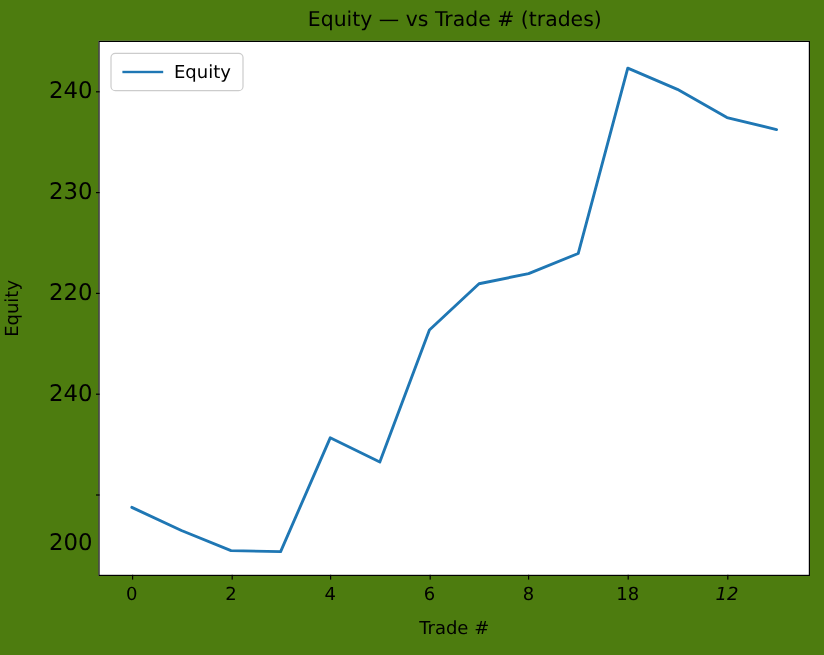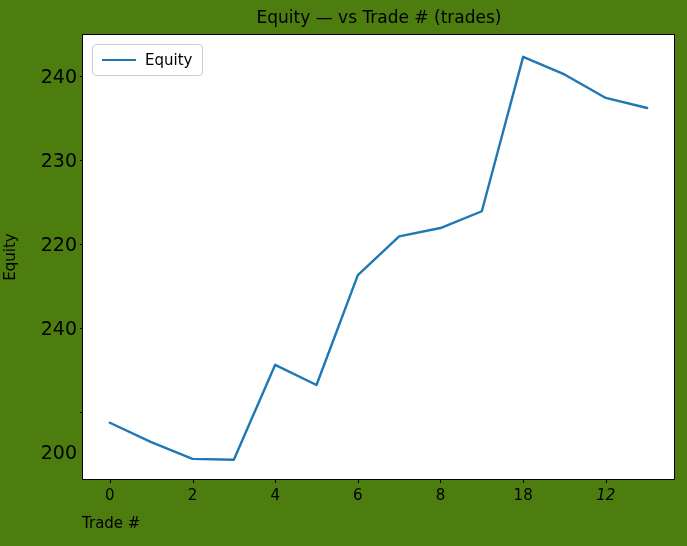--- a/index.html
+++ b/index.html
@@ -88,21 +88,21 @@
     font-size: 15px;
     color: #000000;
     white-space: nowrap;
   }
   
   #xlabel {
     position: absolute;
     left: 82px;
     top: 514px;
     width: 593px;
-    text-align: left;
+    text-align: center;
     font-size: 15px;
     color: #000000;
     white-space: nowrap;
   }
   #ylabel {
     position: absolute;
     left: 0px;
     top: 34px;
     width: 20px;
     height: 446px;

